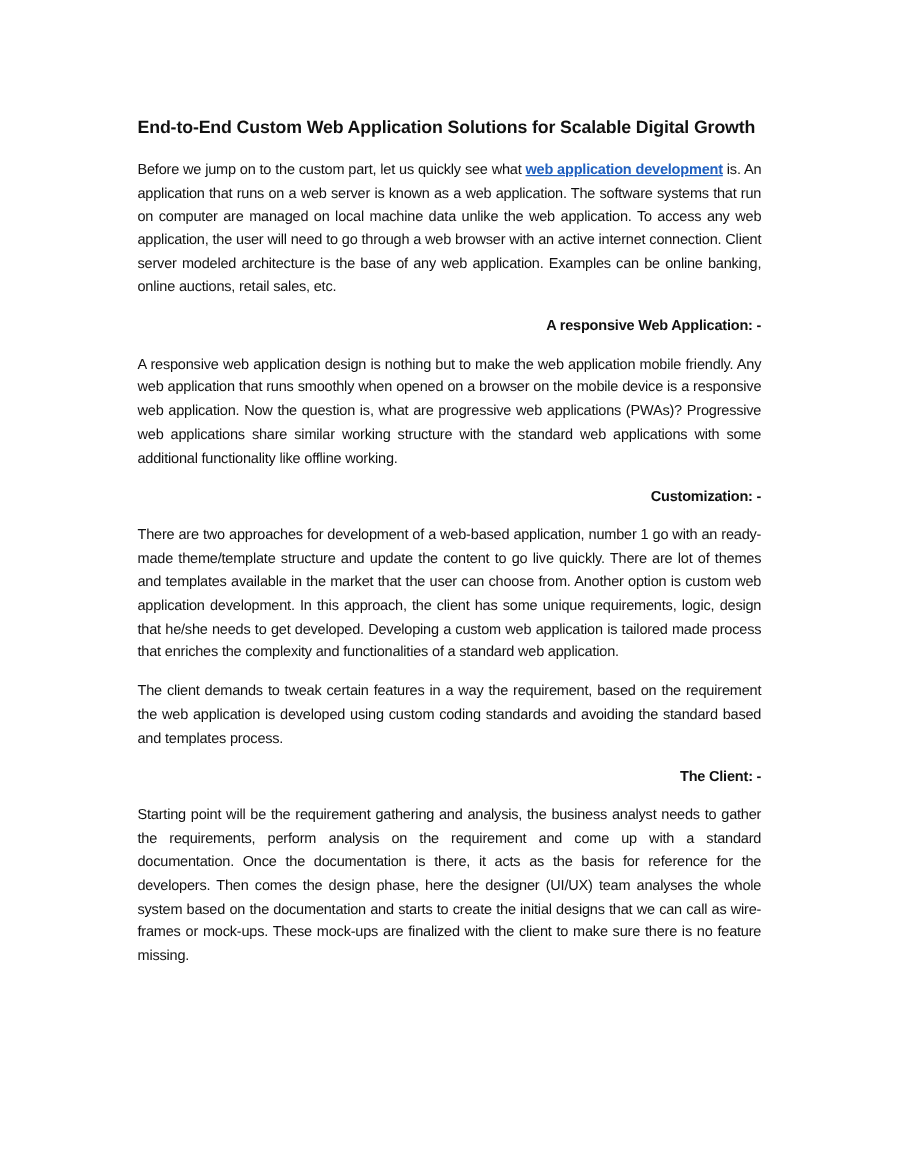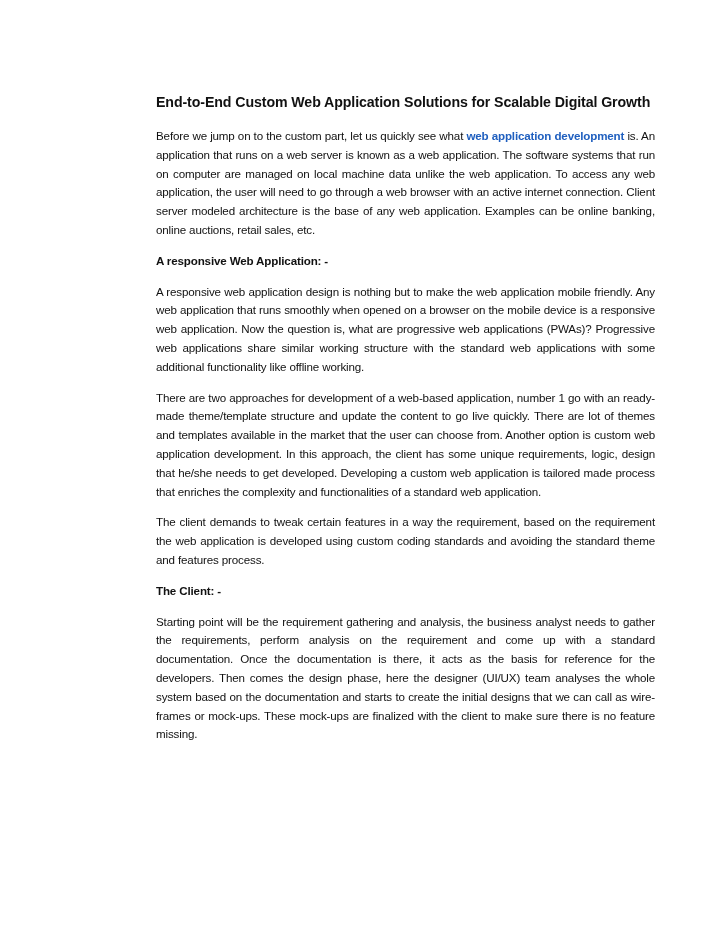--- a/index.html
+++ b/index.html
@@ -13,21 +13,20 @@
       position: relative;
       overflow: hidden;
       font-family: "Liberation Sans", sans-serif;
       color: #111111;
     }
     .page {
       position: absolute;
       left: 110px;
       top: 92px;
       width: 499px;
-      margin-left: 46px;
     }
     .title {
       font-family: "Liberation Sans", sans-serif;
       font-weight: bold;
       font-size: 14.2px;
       line-height: 20px;
       margin: 0 0 15px 0;
       color: #111111;
       letter-spacing: -0.1px;
     }
@@ -38,35 +37,38 @@
       margin: 0 0 12px 0;
       letter-spacing: -0.15px;
     }
     .para.nomargin { margin-bottom: 0; }
     .heading {
       font-size: 11.6px;
       line-height: 18.8px;
       font-weight: bold;
       margin: 0 0 12px 0;
       letter-spacing: -0.15px;
+      text-align: right;
     }
     .link {
       color: #1f5fbf;
       font-weight: bold;
+      text-decoration: underline;
     }
   </style>
 </head>
 <body>
 
 <div class="page">
   <h1 class="title">End-to-End Custom Web Application Solutions for Scalable Digital Growth</h1>
 
   <p class="para"><span>Before we jump on to the custom part, let us quickly see what </span><a class="link">web application development</a><span> is. An application that runs on a web server is known as a web application. The software systems that run on computer are managed on local machine data unlike the web application. To access any web application, the user will need to go through a web browser with an active internet connection. Client server modeled architecture is the base of any web application. Examples can be online banking, online auctions, retail sales, etc.</span></p>
 
   <div class="heading">A responsive Web Application: -</div>
   <p class="para">A responsive web application design is nothing but to make the web application mobile friendly. Any web application that runs smoothly when opened on a browser on the mobile device is a responsive web application. Now the question is, what are progressive web applications (PWAs)? Progressive web applications share similar working structure with the standard web applications with some additional functionality like offline working.</p>
 
+  <div class="heading">Customization: -</div>
   <p class="para">There are two approaches for development of a web-based application, number 1 go with an ready-made theme/template structure and update the content to go live quickly. There are lot of themes and templates available in the market that the user can choose from. Another option is custom web application development. In this approach, the client has some unique requirements, logic, design that he/she needs to get developed. Developing a custom web application is tailored made process that enriches the complexity and functionalities of a standard web application.</p>
-  <p class="para">The client demands to tweak certain features in a way the requirement, based on the requirement the web application is developed using custom coding standards and avoiding the standard theme and features process.</p>
+  <p class="para">The client demands to tweak certain features in a way the requirement, based on the requirement the web application is developed using custom coding standards and avoiding the standard based and templates process.</p>
 
   <div class="heading">The Client: -</div>
   <p class="para">Starting point will be the requirement gathering and analysis, the business analyst needs to gather the requirements, perform analysis on the requirement and come up with a standard documentation. Once the documentation is there, it acts as the basis for reference for the developers. Then comes the design phase, here the designer (UI/UX) team analyses the whole system based on the documentation and starts to create the initial designs that we can call as wire-frames or mock-ups. These mock-ups are finalized with the client to make sure there is no feature missing.</p>
 </div>
 
 </body></html>

